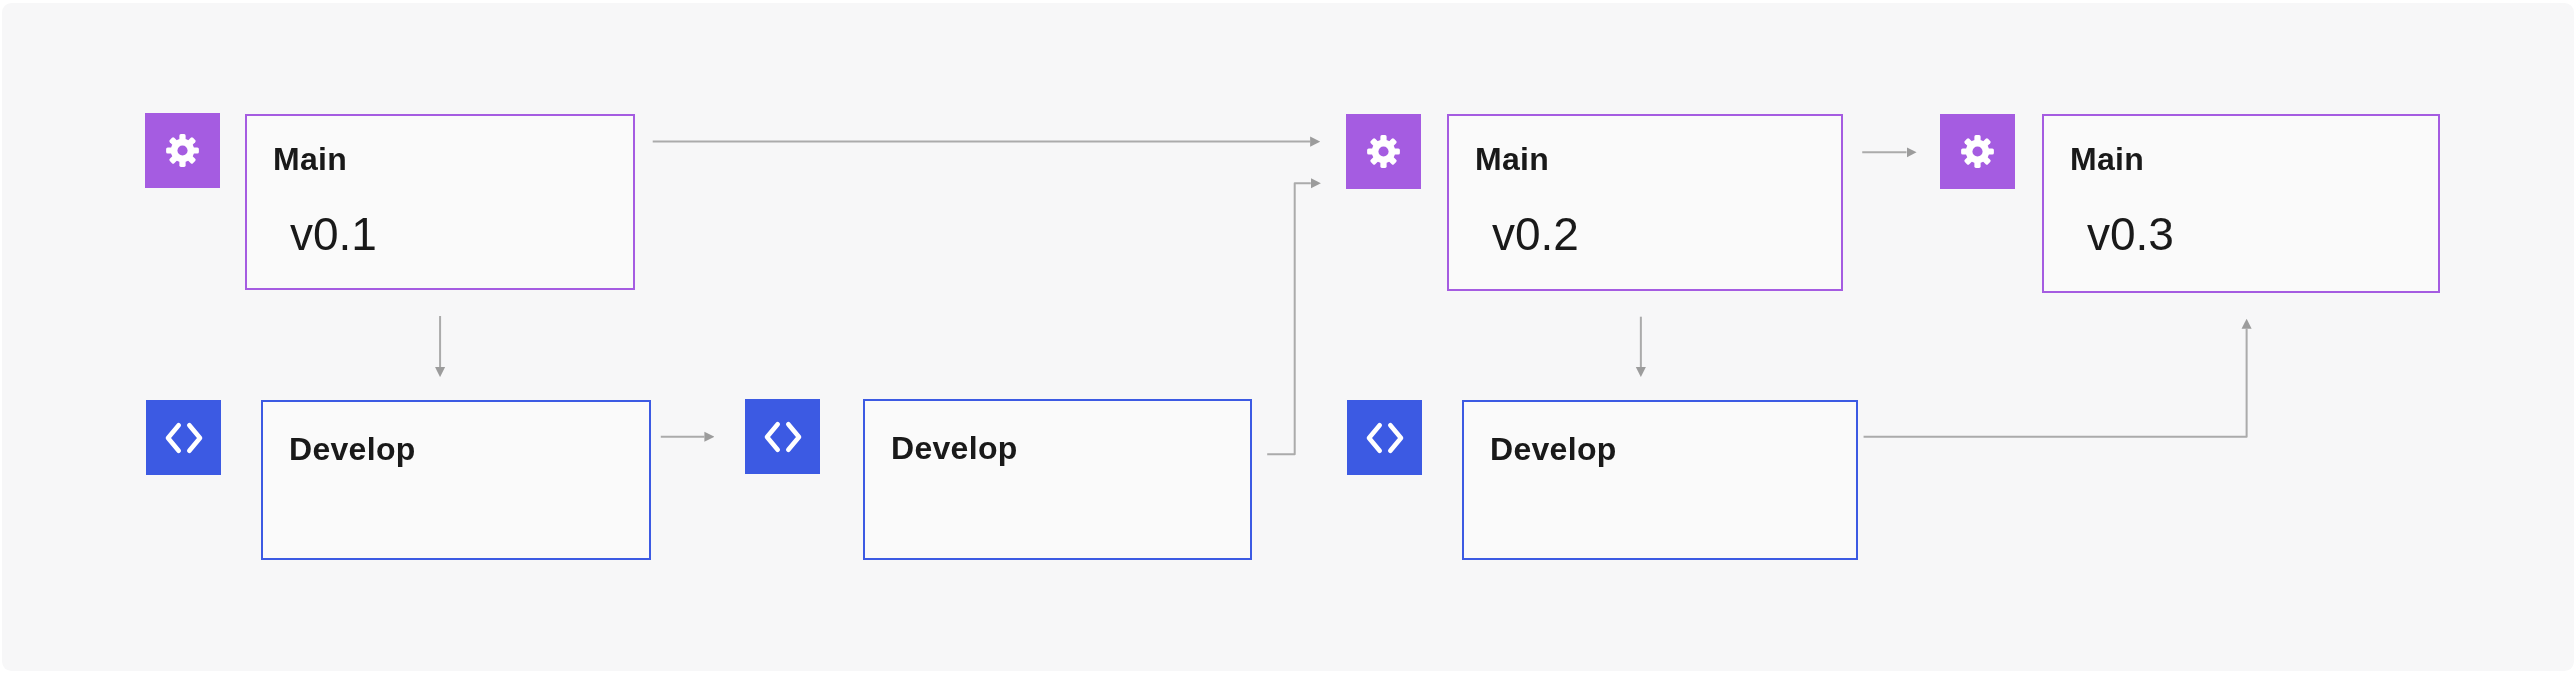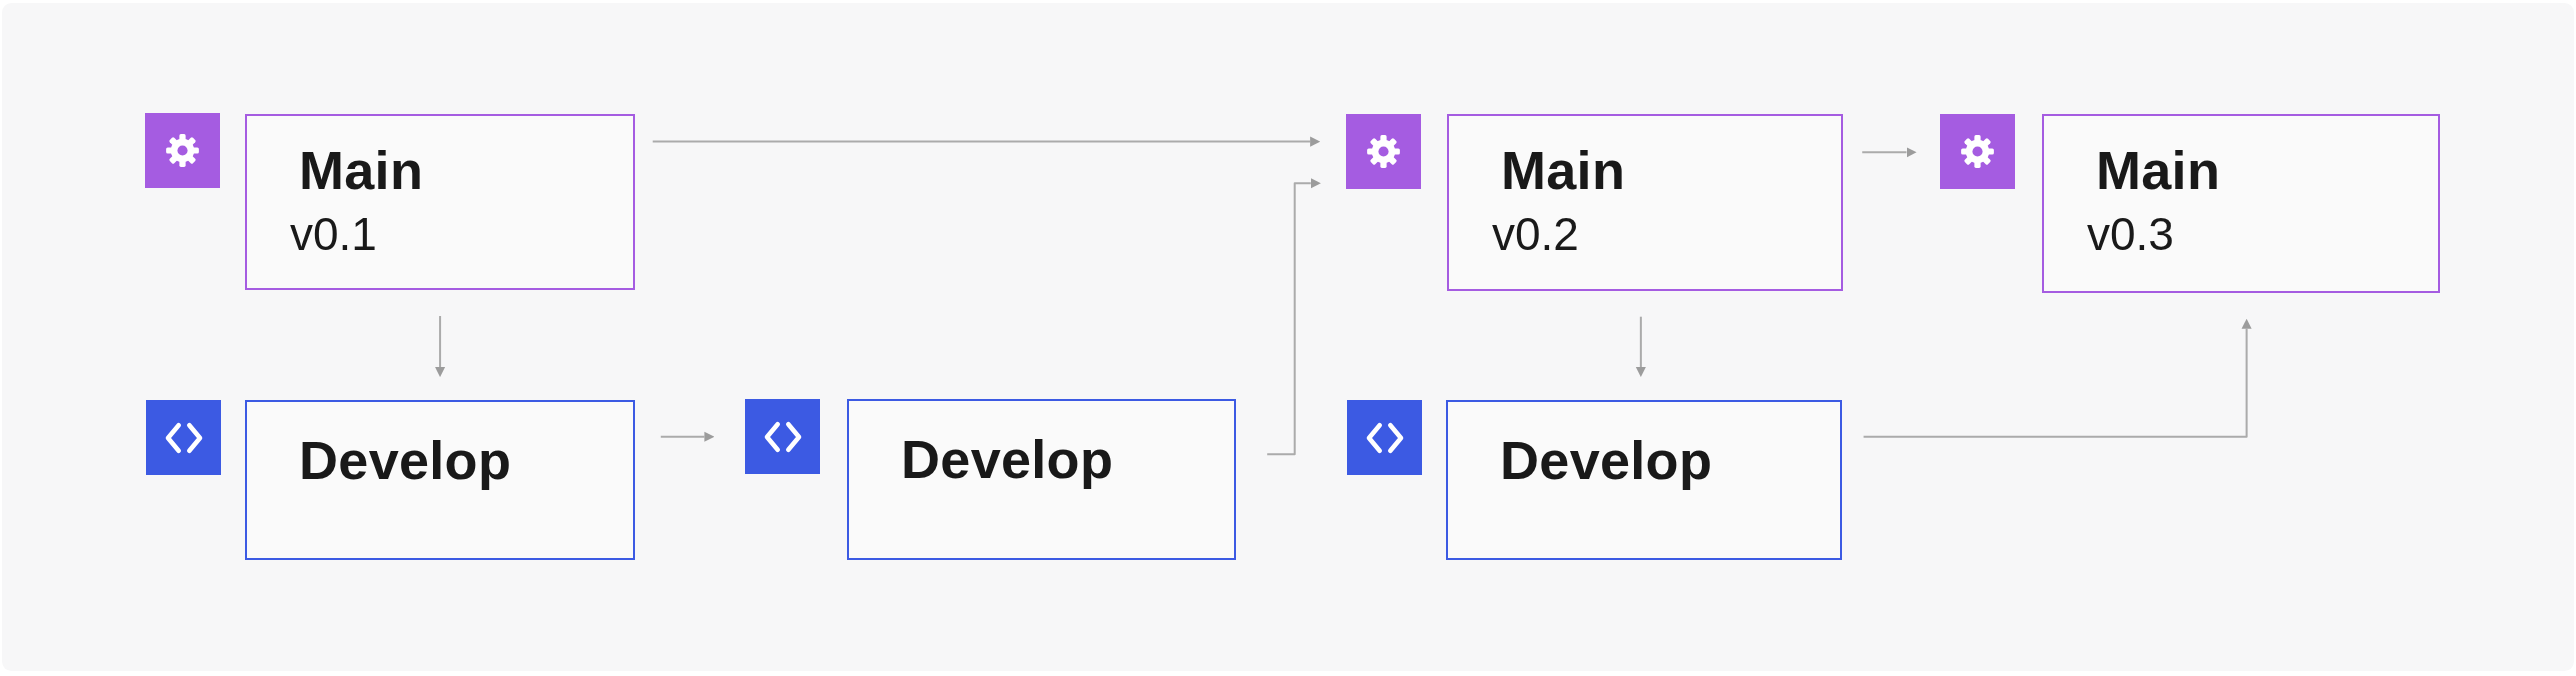--- a/index.html
+++ b/index.html
@@ -11,22 +11,22 @@
     --node-bg:#fafafa;
     --panel-bg:#f7f7f8;
     --arrow:#ababab;
     --arrow-head:#9c9c9c;
     --text:#191919;
   }
   .panel{position:absolute;left:2px;top:3.4px;right:2px;bottom:6px;
          background:var(--panel-bg);border-radius:9.4px;}
   .node{position:absolute;background:var(--node-bg);box-sizing:border-box;}
   .node.main{border:2px solid var(--purple);}
-  .node.develop{border:2px solid var(--blue);}
-  .node .title{position:absolute;left:52px;top:27px;font-size:54px;
+  .node.develop{border:2px solid var(--blue);margin-left:16px;}
+  .node .title{position:absolute;left:26px;top:27px;font-size:32px;
                font-weight:600;color:var(--text);line-height:1;letter-spacing:0.3px;text-align:right;}
   .node.develop .title{top:31px;}
   .node .version{position:absolute;left:43px;top:95px;font-size:46px;
                  font-weight:400;color:var(--text);line-height:1;}
   .chip{position:absolute;width:75px;height:75px;display:flex;
         align-items:center;justify-content:center;}
   .chip.gear{background:var(--purple);}
   .chip.code{background:var(--blue);}
   .chip svg{display:block;}
   svg.edges{position:absolute;left:0;top:0;pointer-events:none;}

